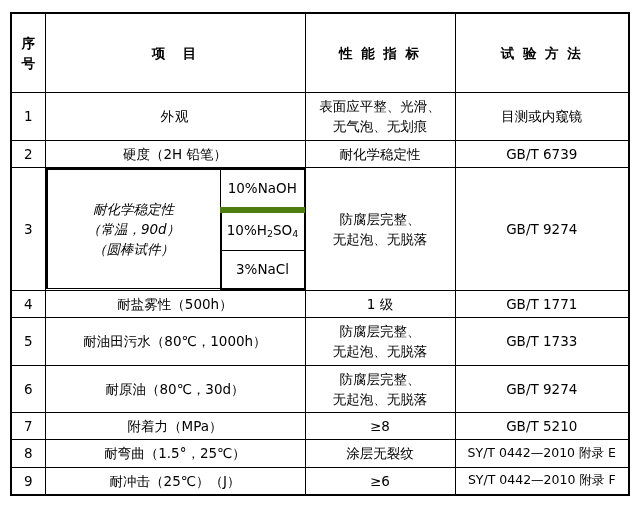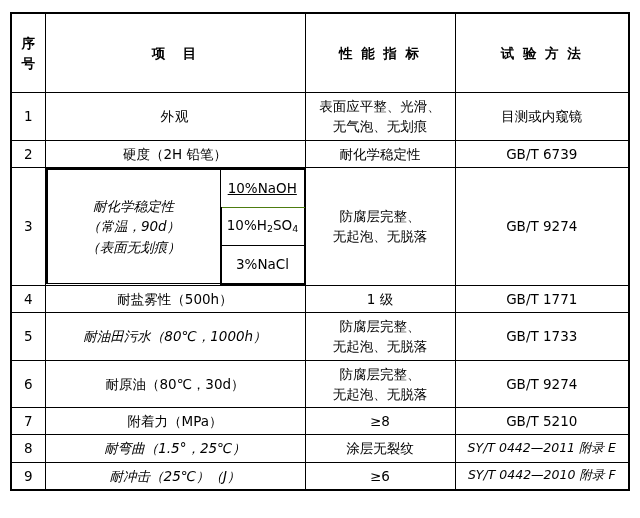--- a/index.html
+++ b/index.html
@@ -72,21 +72,21 @@
     padding: 0;
   }
   .chem-left {
     width: 168px;
     border-right: 1px solid #000 !important;
     text-align: center;
     line-height: 1.85;
     padding: 2px 0;
     font-style: italic;
   }
-  .nowrapcell { white-space: nowrap; font-style: italic; }
+  .nowrapcell { white-space: nowrap; }
   .tight { letter-spacing: 0px; }
   sub { font-size: 9.5px; vertical-align: -0.25em; }
 </style>
 </head>
 <body>
 
 <div id="sheet">
   <table class="spec">
     <colgroup>
       <col class="col-no">
@@ -125,23 +125,23 @@
 
       <tr>
         <td>3</td>
         <td style="padding:0;">
           <table class="sub-table">
             <tbody>
                 <tr>
               <td class="chem-left" rowspan="3">
                 <div>耐化学稳定性</div>
                 <div>（常温，90d）</div>
-                <div>（表面无划痕）</div>
+                <div>（圆棒试件）</div>
               </td>
-              <td style="border-bottom:1px solid #4d7c0f; height:31px;text-decoration:underline;">10%NaOH</td>
+              <td style="border-bottom:6px solid #4d7c0f; height:31px;">10%NaOH</td>
             </tr>
             <tr>
               <td style="border-bottom:1px solid #000; height:31px;">10%H<sub>2</sub>SO<sub>4</sub></td>
             </tr>
             <tr>
               <td style="height:31px;">3%NaCl</td>
             </tr>
           </tbody>
             </table>
         </td>
@@ -183,21 +183,21 @@
         <td>7</td>
         <td>附着力（MPa）</td>
         <td>≥8</td>
         <td class="lastcol">GB/T 5210</td>
       </tr>
 
       <tr>
         <td>8</td>
         <td class="nowrapcell">耐弯曲（1.5°，25℃）</td>
         <td>涂层无裂纹</td>
-        <td class="lastcol tight nowrapcell" style="font-size:12.5px;">SY/T 0442—2011 附录 E</td>
+        <td class="lastcol tight nowrapcell" style="font-size:12.5px;">SY/T 0442—2010 附录 E</td>
       </tr>
 
       <tr>
         <td>9</td>
         <td class="nowrapcell">耐冲击（25℃）（J）</td>
         <td>≥6</td>
         <td class="lastcol tight nowrapcell" style="font-size:12.5px;margin-left:28px;">SY/T 0442—2010 附录 F</td>
       </tr>
     </tbody>
   </table>

